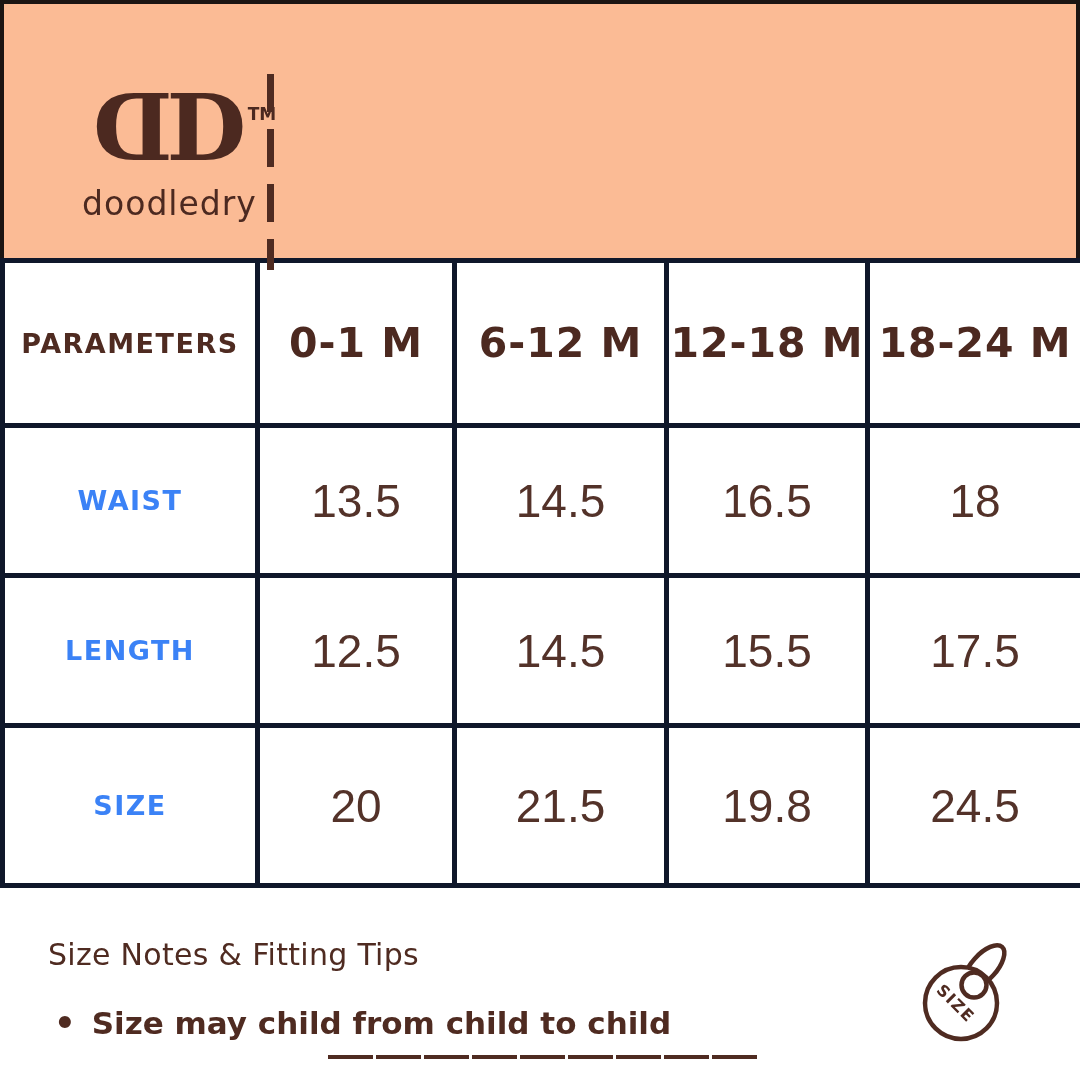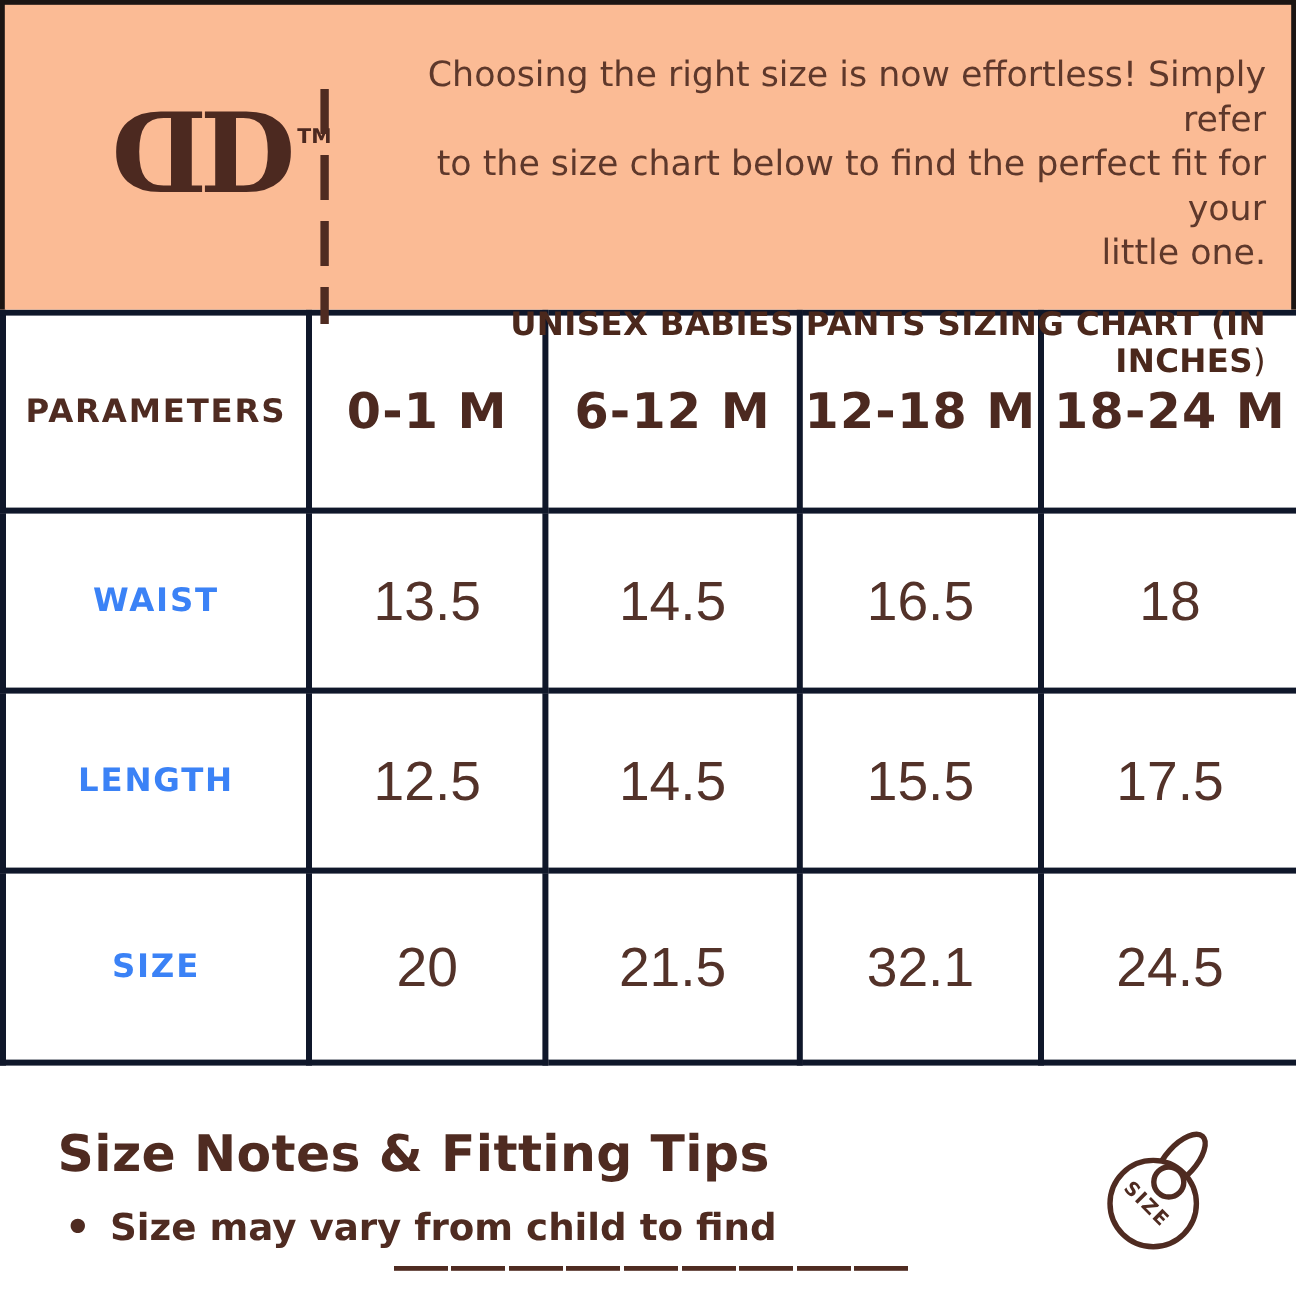--- a/index.html
+++ b/index.html
@@ -43,21 +43,21 @@
   tr.r1, tr.r2 { height:150px; }
   tr.r3 { height:160px; }
   th.param { font-size:27px; font-weight:800; letter-spacing:1.5px; color:#4F2B21; }
   th.size-col { font-size:41px; font-weight:800; letter-spacing:1px; color:#4C2920; }
   td.row-label { font-size:27px; font-weight:800; letter-spacing:1.5px; color:#3b82f6; }
   td.value { font-size:46px; font-weight:400; color:#533229; font-family:"Liberation Sans", sans-serif; }
 
   
   .notes { position:absolute; top:895px; left:0; width:1080px; height:185px; }
   .notes-heading { position:absolute; left:48px; top:42px; margin:0;
-    font-size:42px; font-weight:700; color:#4F2B21; letter-spacing:0.3px; }
+    font-size:30px; font-weight:400; color:#4F2B21; letter-spacing:0.3px; }
   .bullet-row { position:absolute; left:54px; top:110px; display:flex; align-items:center;
     color:#4F2B21; font-size:31px; font-weight:700; }
   .bullet-dot { font-size:34px; margin-right:16px; line-height:1; }
   .note-underline { position:absolute; left:328px; top:160px; width:432px; height:4px;
     background:repeating-linear-gradient(to right, #4F2B21 0 45px, transparent 45px 48px);
   }
   .size-icon { position:absolute; left:908px; top:38px; }
 </style>
 </head>
 <body>
@@ -65,30 +65,25 @@
 <div class="canvas">
 
   <div class="frame">
 
     <header class="hero">
       <div class="brand">
         <div class="logo-row">
           <span class="d-flip">D</span><span>D</span>
           <span class="tm">TM</span>
         </div>
+        <div class="wordmark">doodledry</div>
       </div>
 
       <div class="hero-divider"></div>
 
-      <div class="hero-copy">
-        <div class="intro-line">Choosing the right size is now effortless! Simply refer</div>
-        <div class="intro-line">to the size chart below to find the perfect fit for your</div>
-        <div class="intro-line">little one.</div>
-        <div class="chart-title"><span>UNISEX BABIES PANTS SIZING CHART (IN INCHES</span><span class="paren">)</span></div>
-      </div>
     </header>
 
     <table class="size-table">
       <colgroup>
         <col style="width:255px">
           <col style="width:197px">
           <col style="width:212px">
           <col style="width:201px">
           <col style="width:215px">
       </colgroup>
@@ -111,32 +106,32 @@
           <td class="row-label">LENGTH</td>
           <td class="value">12.5</td>
           <td class="value">14.5</td>
           <td class="value">15.5</td>
           <td class="value">17.5</td>
         </tr>
         <tr class="r3">
           <td class="row-label">SIZE</td>
           <td class="value">20</td>
           <td class="value">21.5</td>
-          <td class="value">32.1</td>
+          <td class="value">19.8</td>
           <td class="value">24.5</td>
         </tr>
       </tbody>
     </table>
   </div>
 
   <section class="notes">
     <h2 class="notes-heading">Size Notes &amp; Fitting Tips</h2>
     <div class="bullet-row">
       <span class="bullet-dot">•</span>
-      <span>Size may vary from child to find</span>
+      <span>Size may child from child to child</span>
     </div>
     <div class="note-underline"></div>
 
     <svg class="size-icon" width="108" height="118" viewBox="0 0 108 118" fill="none" xmlns="http://www.w3.org/2000/svg">
       <ellipse cx="76" cy="34" rx="12.5" ry="27" transform="rotate(42 76 34)" stroke="#4F2B21" stroke-width="4.5" fill="#ffffff"></ellipse>
       <circle cx="53" cy="70" r="36" stroke="#4F2B21" stroke-width="4.5" fill="#ffffff"></circle>
       <circle cx="66" cy="52" r="12.5" stroke="#4F2B21" stroke-width="4.5" fill="#ffffff"></circle>
       <text transform="translate(47,71) rotate(45)" text-anchor="middle" dominant-baseline="middle" font-family="DejaVu Sans, sans-serif" font-size="16" font-weight="bold" letter-spacing="1.5" fill="#4F2B21">SIZE</text>
     </svg>
   </section>

